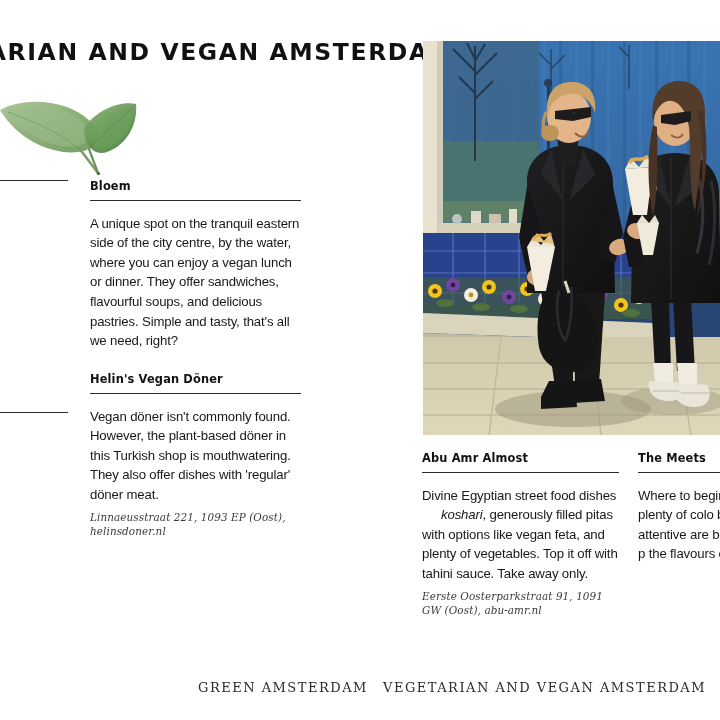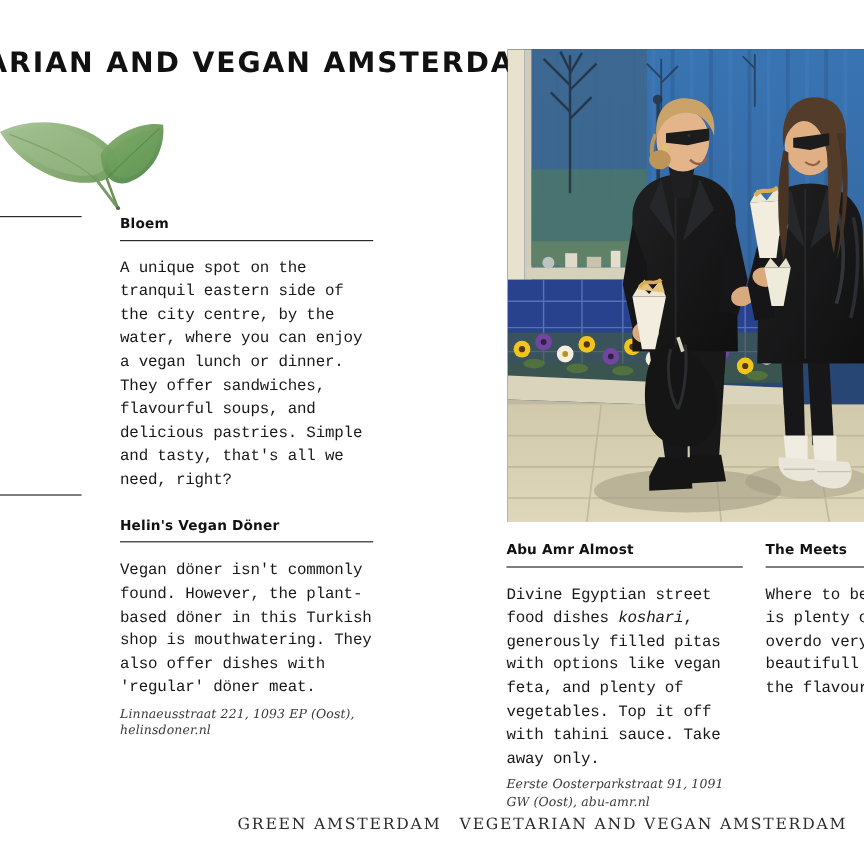--- a/index.html
+++ b/index.html
@@ -53,21 +53,21 @@
   .col {
     position: absolute;
     box-sizing: border-box;
   }
   .col-left-clip {
     left: -160px;
     top: 180px;
     width: 228px;
   }
   .col-mid {
-    left: 100px;
+    left: 90px;
     top: 180px;
     width: 211px;
   }
   .col-photo-a {
     left: 422px;
     top: 452px;
     width: 197px;
   }
   .col-photo-b {
     left: 638px;
@@ -88,28 +88,28 @@
     white-space: nowrap;
   }
   .rule {
     height: 1px;
     background: #2a2a2a;
     width: 100%;
     margin: 0 0 13px 0;
   }
 
   .entry-body {
-    font-family: Liberation Mono, monospace;
+    font-family: Liberation Sans, sans-serif;
     font-size: 13.2px;
     line-height: 19.6px;
     color: #181818;
     margin: 0 0 5px 0;
     letter-spacing: -0.15px;
   }
-  .entry-body em { font-style: italic; }
+  .entry-body em { font-style: italic; margin-left: 19px; }
 
   .entry-addr {
     font-family: "DejaVu Serif", serif;
     font-style: italic;
     font-size: 10.4px;
     line-height: 14.5px;
     color: #3a3a3a;
     margin: 0;
     letter-spacing: 0.1px;
   }

